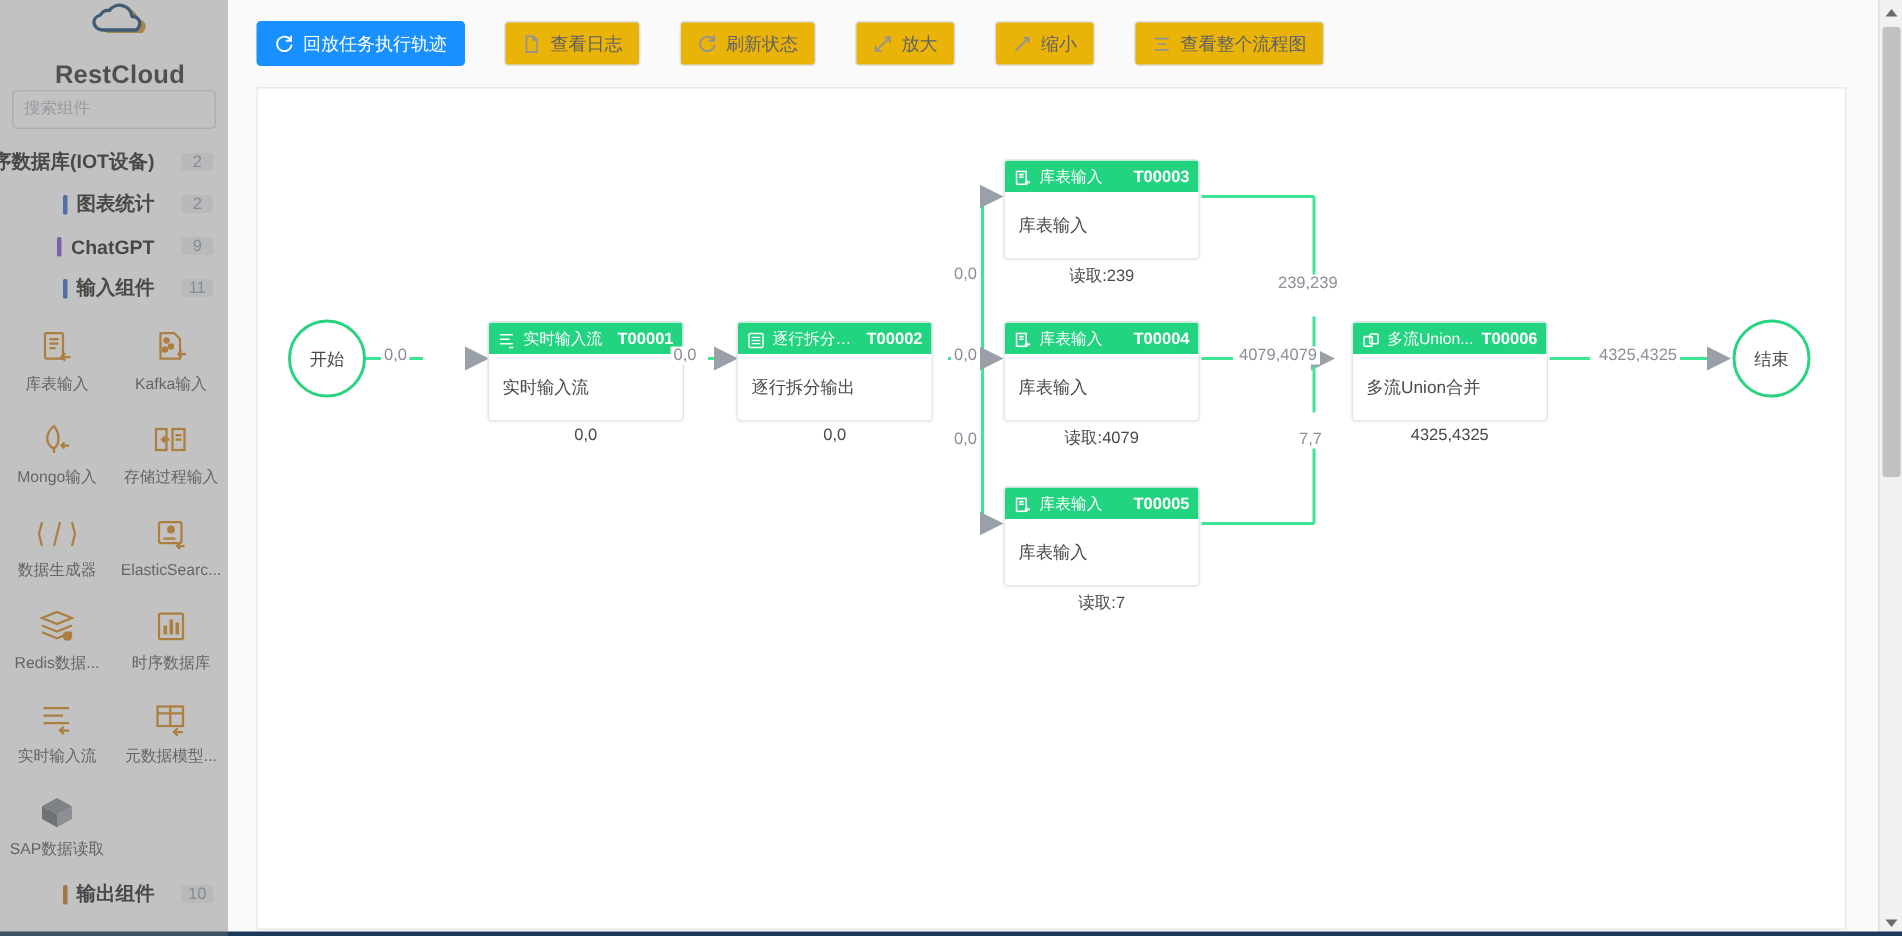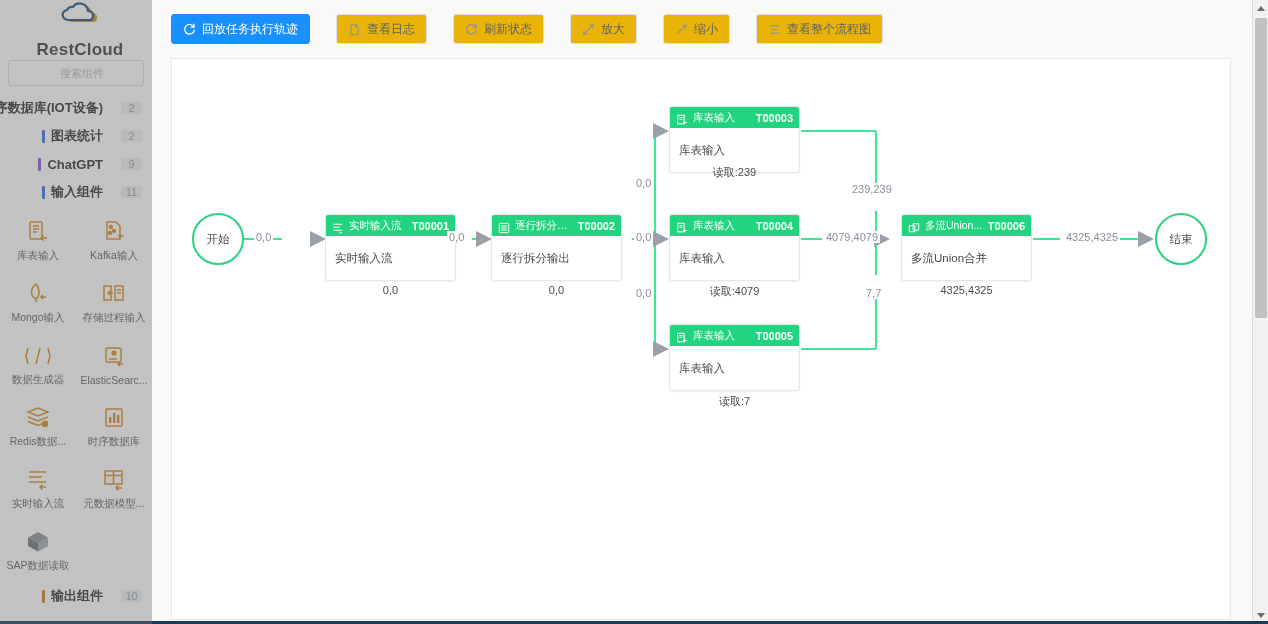--- a/index.html
+++ b/index.html
@@ -33,21 +33,21 @@
   .logo-text { font-size: 17px; font-weight: bold; color: #3c3c3c; letter-spacing: .2px; }
 
   .search-wrap { padding: 4px 8px 8px 8px; }
   .search-box {
     display:flex; align-items:center;
     height: 26px; border: 1px solid #dcdfe6; border-radius: 3px;
     background:#fff; padding: 0 7px; box-sizing:border-box;
   }
   .search-box input {
     border:none; outline:none; flex:1; font-size: 11px; color:#606266;
-    background: transparent; font-family: Liberation Serif, serif; padding:0;margin-left:44px;
+    background: transparent; font-family: Liberation Mono, monospace; padding:0;
   }
   .search-box input::placeholder { color:#b6bbc4; }
 
   .cat-row {
     display:flex; align-items:center; justify-content:flex-end;
     height: 28px; padding: 0 10px 0 6px; box-sizing:border-box;
     position: relative;
     gap: 18px;
   }
   .cat-left { display:flex; align-items:center; gap:6px; }
@@ -468,21 +468,21 @@
                     <rect x="2" y="1.5" width="7.5" height="10"></rect>
                     <line x1="4" y1="4" x2="7.5" y2="4"></line>
                     <line x1="4" y1="6" x2="7.5" y2="6"></line>
                     <path d="M12.5 10 L9 10 M10.5 8.5 L9 10 L10.5 11.5"></path>
                   </svg></span>
                 <span class="node-title">库表输入</span>
                 <span class="node-id">T00003</span>
               </div>
               <div class="node-body">库表输入</div>
             </div>
-            <div class="node-foot" style="left: 497px; top: 106px;">读取:239</div>
+            <div class="node-foot" style="left: 497px; top: 117px;">读取:239</div>
             <div class="node" style="left: 497px; top: 155px;">
               <div class="node-head">
                 <span class="node-head-ico"><svg viewBox="0 0 14 14" width="12" height="12" fill="none" stroke="#ffffff" stroke-width="1.2">
                     <rect x="2" y="1.5" width="7.5" height="10"></rect>
                     <line x1="4" y1="4" x2="7.5" y2="4"></line>
                     <line x1="4" y1="6" x2="7.5" y2="6"></line>
                     <path d="M12.5 10 L9 10 M10.5 8.5 L9 10 L10.5 11.5"></path>
                   </svg></span>
                 <span class="node-title">库表输入</span>
                 <span class="node-id">T00004</span>

